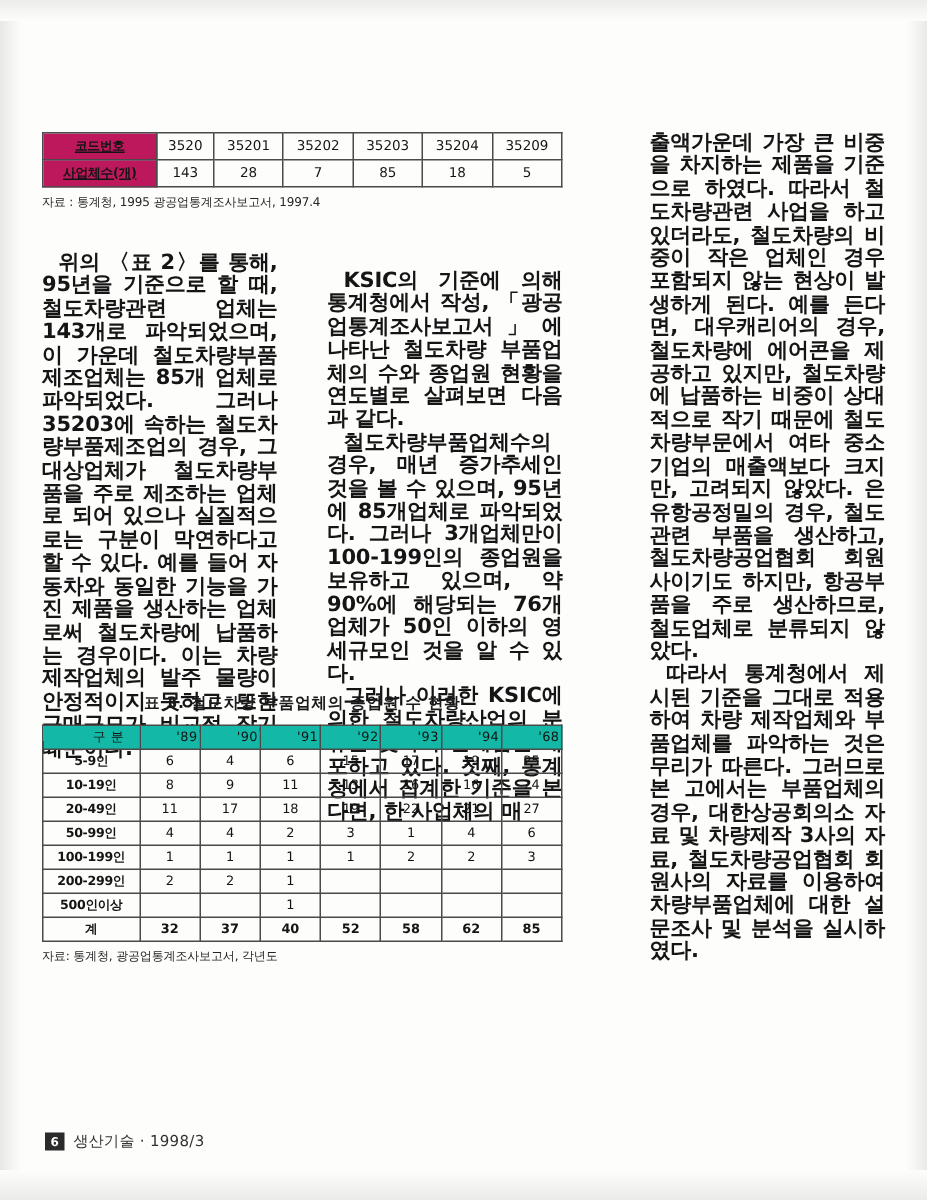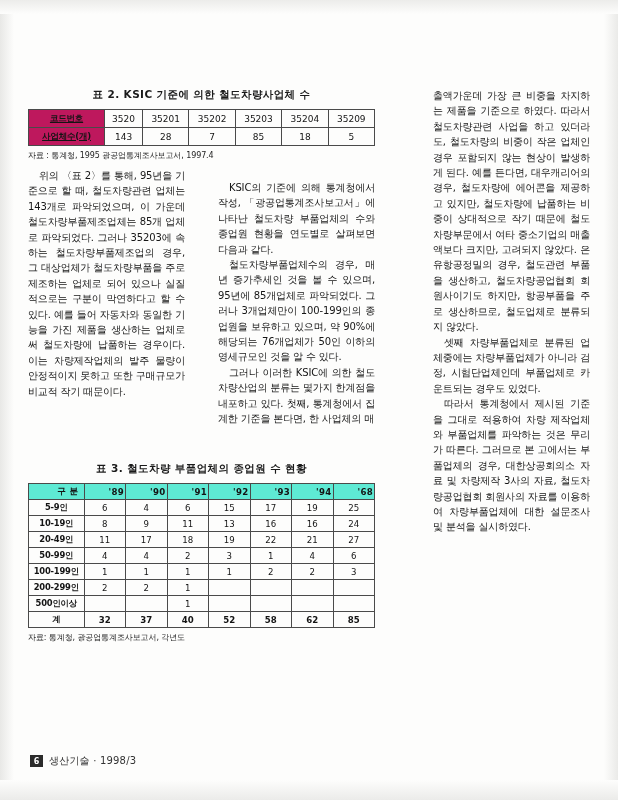--- a/index.html
+++ b/index.html
@@ -85,26 +85,27 @@
   .tbl-source {
     font-size: 8px;
     color: #242424;
     margin-top: 4px;
     letter-spacing: -0.1px;
   }
 
   
   .col {
     position: absolute;
-    font-size: 10px;
+    font-size: 14px;
     line-height: 15.4px;
     color: #151515;
     text-align: justify;
     text-justify: inter-character;
     letter-spacing: -0.15px;
+    font-weight: bold;
   }
   .col p {
     margin: 0;
     text-indent: 11px;
   }
   .col p.noindent { text-indent: 0; }
 
   #col-left   { left: 0px;   top: 80px;  width: 157px; }
   #col-mid    { left: 190px; top: 92px;  width: 157px; }
   #col-right  { left: 405px; top: 0px;   width: 157px; }
@@ -130,22 +131,22 @@
     color: #141414;
   }
   table.tbl3 td, table.tbl3 th {
     border: 1px solid #4a4a4a;
     text-align: center;
     height: 15px;
     padding: 0 1px;
     font-weight: normal;
   }
   table.tbl3 tr.head th {
-    background: #5eead4;
-    font-weight: bold;
+    background: #14b8a6;
+    font-weight: normal;
     letter-spacing: 0.3px;
     padding-left: 24px;
   }
   table.tbl3 td.label {
     font-weight: bold;
     font-size: 8.4px;
     letter-spacing: -0.2px;
   }
   table.tbl3 tr.total td {
     font-weight: bold;
@@ -183,21 +184,20 @@
 
 <div class="page">
   <div class="scan-edge-left"></div>
   <div class="scan-edge-right"></div>
   <div class="scan-edge-top"></div>
   <div class="scan-edge-bottom"></div>
 
   <div class="content">
 
     <div class="tbl2-block">
-      <div class="tbl-caption">표 2. KSIC 기준에 의한 철도차량사업체 수</div>
       <table class="doc-table">
         <tbody>
           <tr>
             <td class="rowhead">코드번호</td>
             <td>3520</td>
             <td>35201</td>
             <td>35202</td>
             <td>35203</td>
             <td>35204</td>
             <td>35209</td>
@@ -221,21 +221,20 @@
     </div>
 
     <div class="col" id="col-mid">
       <p>KSIC의 기준에 의해 통계청에서 작성, 「광공업통계조사보고서」에 나타난 철도차량 부품업체의 수와 종업원 현황을 연도별로 살펴보면 다음과 같다.</p>
       <p>철도차량부품업체수의 경우, 매년 증가추세인 것을 볼 수 있으며, 95년에 85개업체로 파악되었다. 그러나 3개업체만이 100-199인의 종업원을 보유하고 있으며, 약 90%에 해당되는 76개업체가 50인 이하의 영세규모인 것을 알 수 있다.</p>
       <p>그러나 이러한 KSIC에 의한 철도차량산업의 분류는 몇가지 한계점을 내포하고 있다. 첫째, 통계청에서 집계한 기준을 본다면, 한 사업체의 매</p>
     </div>
 
     <div class="col" id="col-right">
       <p class="noindent">출액가운데 가장 큰 비중을 차지하는 제품을 기준으로 하였다. 따라서 철도차량관련 사업을 하고 있더라도, 철도차량의 비중이 작은 업체인 경우 포함되지 않는 현상이 발생하게 된다. 예를 든다면, 대우캐리어의 경우, 철도차량에 에어콘을 제공하고 있지만, 철도차량에 납품하는 비중이 상대적으로 작기 때문에 철도차량부문에서 여타 중소기업의 매출액보다 크지만, 고려되지 않았다. 은유항공정밀의 경우, 철도관련 부품을 생산하고, 철도차량공업협회 회원사이기도 하지만, 항공부품을 주로 생산하므로, 철도업체로 분류되지 않았다.</p>
-      <p>셋째 차량부품업체로 분류된 업체중에는 차량부품업체가 아니라 검정, 시험단업체인데 부품업체로 카운트되는 경우도 있었다.</p>
       <p>따라서 통계청에서 제시된 기준을 그대로 적용하여 차량 제작업체와 부품업체를 파악하는 것은 무리가 따른다. 그러므로 본 고에서는 부품업체의 경우, 대한상공회의소 자료 및 차량제작 3사의 자료, 철도차량공업협회 회원사의 자료를 이용하여 차량부품업체에 대한 설문조사 및 분석을 실시하였다.</p>
     </div>
 
     <div class="tbl3-block">
       <div class="tbl-caption">표 3. 철도차량 부품업체의 종업원 수 현황</div>
       <table class="tbl3">
         <colgroup>
           <col class="c0">
             <col>
             <col>

